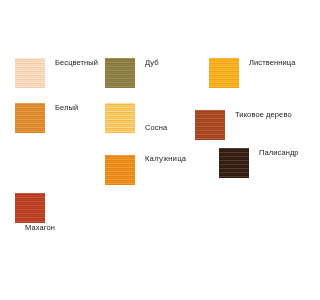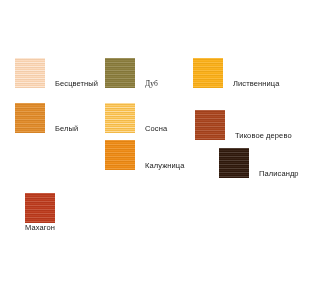--- a/index.html
+++ b/index.html
@@ -16,21 +16,21 @@
   #palette {
     position: relative;
     width: 300px;
     height: 300px;
     background: #ffffff;
   }
   .swatch-cell {
     position: absolute;
     display: flex;
     flex-direction: row;
-    align-items: flex-end;
+    align-items: flex-start;
   }
   .swatch {
     width: 30px;
     height: 30px;
     flex: 0 0 30px;
     box-sizing: border-box;
     position: relative;
     overflow: hidden;
   }
   
@@ -74,41 +74,41 @@
   }
 </style>
 </head>
 <body>
 
 <div id="palette" style="background: rgb(255, 255, 255);">
     <div class="swatch-cell" style="left: 15px; top: 58px;">
       <div class="swatch light" style="width: 30px; height: 30px; flex-basis: 30px; background: rgb(251, 211, 176);"></div>
       <span class="swatch-label" style="color: rgb(26, 26, 26);">Бесцветный</span>
     </div>
-    <div class="swatch-cell" style="left: 105px; top: 58px; font-family: Liberation Serif, serif;">
+    <div class="swatch-cell" style="left: 105px; top: 58px;">
       <div class="swatch" style="width: 30px; height: 30px; flex-basis: 30px; background: rgb(138, 124, 60);"></div>
       <span class="swatch-label" style="color: rgb(26, 26, 26);">Дуб</span>
     </div>
-    <div class="swatch-cell" style="left: 193px; top: 58px;">
+    <div class="swatch-cell" style="left: 209px; top: 58px;">
       <div class="swatch" style="width: 30px; height: 30px; flex-basis: 30px; background: rgb(251, 175, 23);"></div>
       <span class="swatch-label" style="color: rgb(26, 26, 26);">Лиственница</span>
     </div>
     <div class="swatch-cell" style="left: 15px; top: 103px;">
       <div class="swatch" style="width: 30px; height: 30px; flex-basis: 30px; background: rgb(224, 138, 40);"></div>
       <span class="swatch-label" style="color: rgb(26, 26, 26);">Белый</span>
     </div>
     <div class="swatch-cell" style="left: 105px; top: 103px;">
       <div class="swatch light" style="width: 30px; height: 30px; flex-basis: 30px; background: rgb(251, 192, 74);"></div>
-      <span class="swatch-label" style="color: rgb(26, 26, 26);">Сосна</span>
+      <span class="swatch-label" style="color: rgb(26, 26, 26); margin-top: 20px;">Сосна</span>
     </div>
     <div class="swatch-cell" style="left: 195px; top: 110px;">
       <div class="swatch" style="width: 30px; height: 30px; flex-basis: 30px; background: rgb(168, 67, 28);"></div>
       <span class="swatch-label" style="color: rgb(26, 26, 26);">Тиковое дерево</span>
     </div>
-    <div class="swatch-cell" style="left: 105px; top: 140px;">
+    <div class="swatch-cell" style="left: 105px; top: 155px; font-family: Liberation Mono, monospace;">
       <div class="swatch" style="width: 30px; height: 30px; flex-basis: 30px; background: rgb(238, 138, 19);"></div>
       <span class="swatch-label" style="color: rgb(26, 26, 26);">Калужница</span>
     </div>
     <div class="swatch-cell" style="left: 195px; top: 148px; padding-left: 24px;">
       <div class="swatch" style="width: 30px; height: 30px; flex-basis: 30px; background: rgb(48, 25, 12);"></div>
       <span class="swatch-label" style="color: rgb(26, 26, 26);">Палисандр</span>
     </div>
     <div class="swatch-cell" style="left: 15px; top: 193px; flex-direction: column;">
       <div class="swatch" style="width: 30px; height: 30px; flex-basis: 30px; background: rgb(188, 58, 28);"></div>
       <span class="swatch-label" style="color: rgb(26, 26, 26);">Махагон</span>

